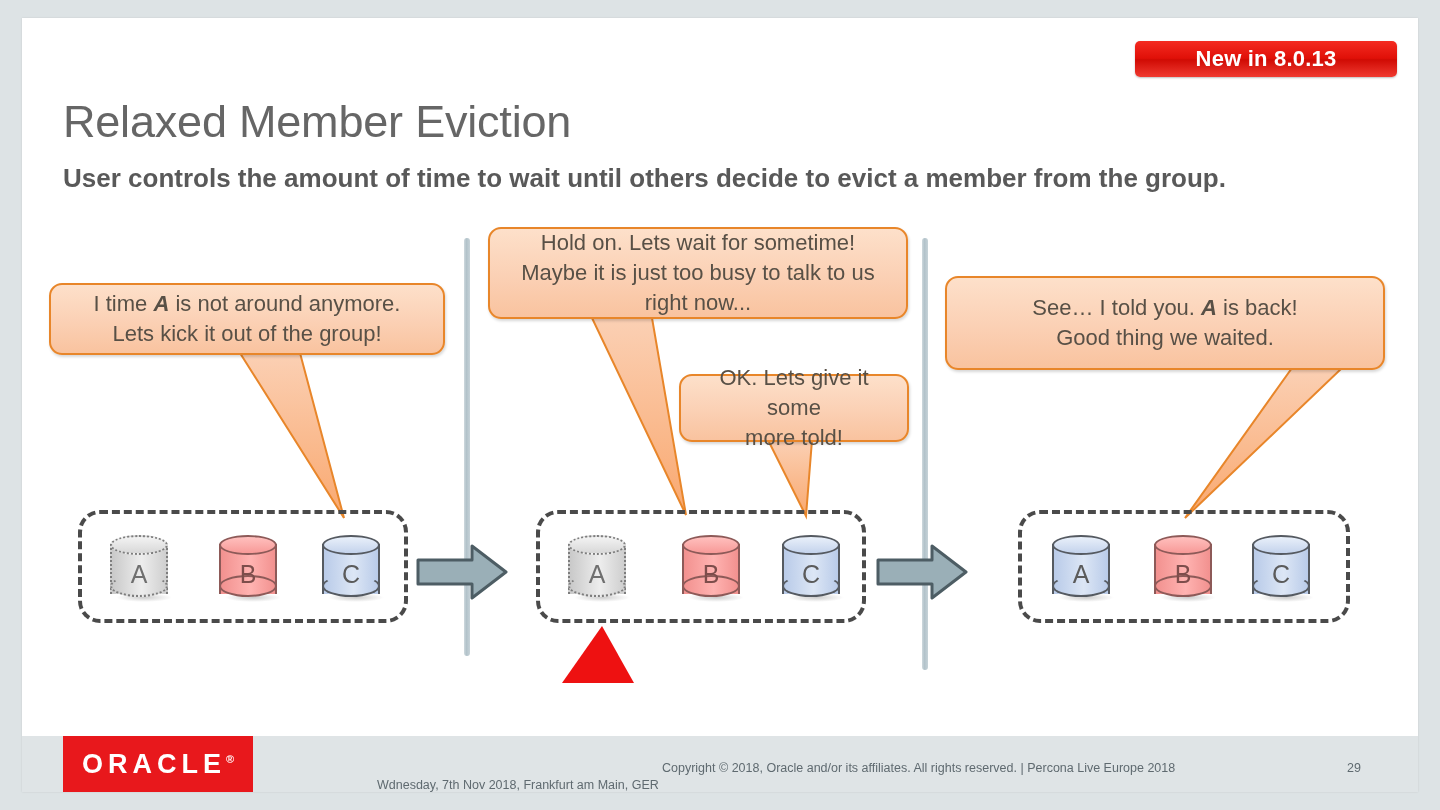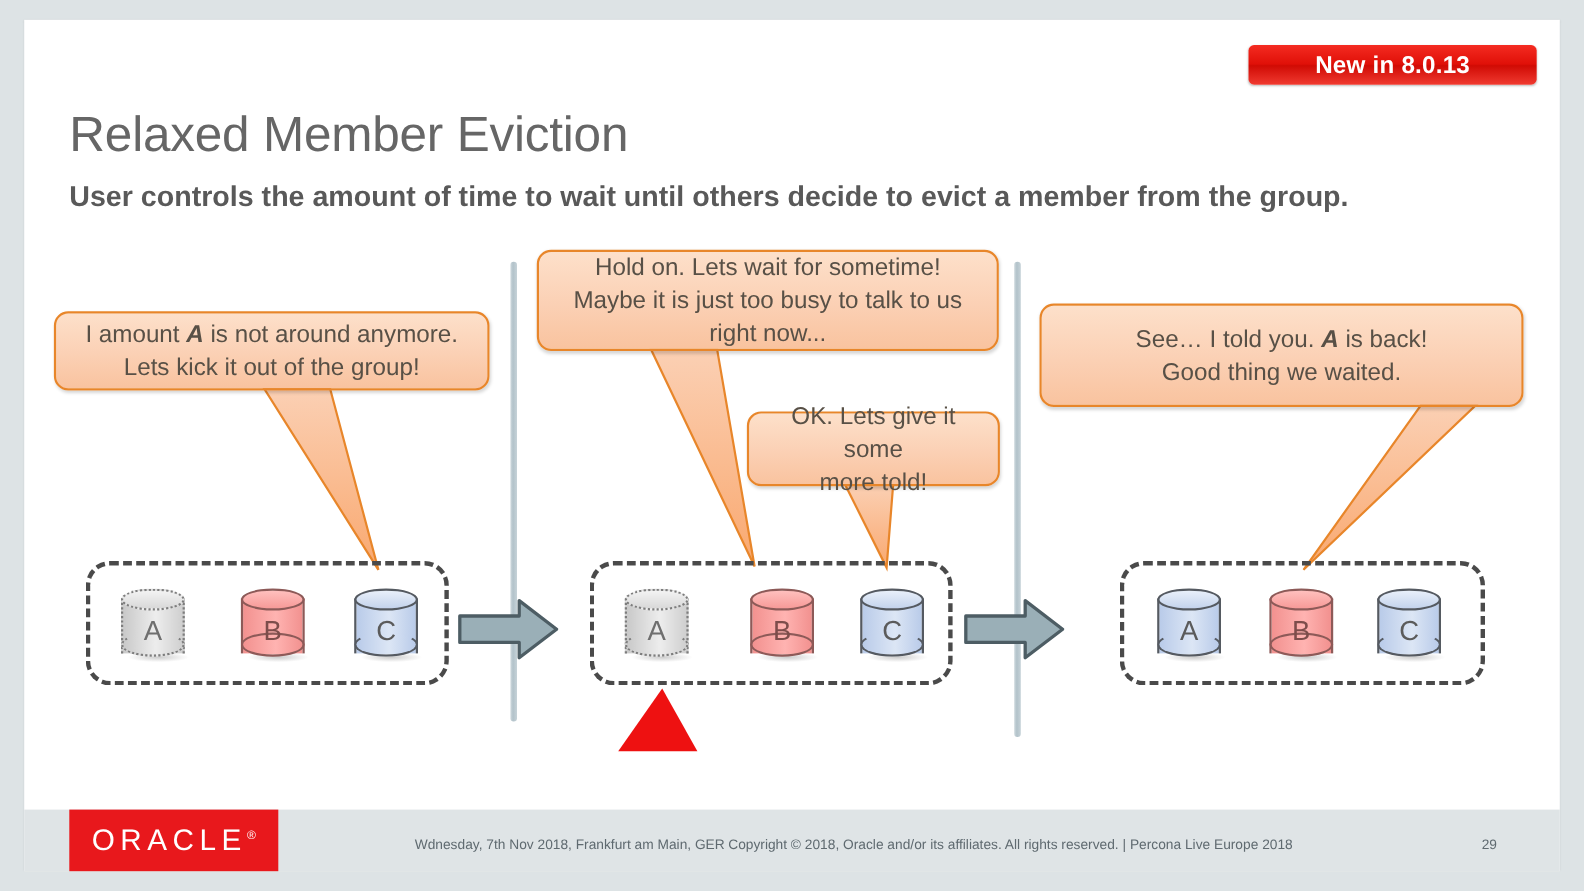--- a/index.html
+++ b/index.html
@@ -149,25 +149,25 @@
     position:absolute;left:0;bottom:0;width:1396px;height:56px;
     background:#dfe4e6;
   }
   .oracle-logo{
     position:absolute;left:41px;bottom:0;
     width:190px;height:56px;
     background:#e8181c;
     display:flex;align-items:center;justify-content:center;
   }
   .oracle-logo .word{
-    color:#ffffff;font-size:27px;font-weight:normal;
+    color:#ffffff;font-size:27px;font-weight:bold;
     letter-spacing:5px;font-family:"Liberation Sans",sans-serif;
   }
   .oracle-logo .reg{font-size:11px;vertical-align:super;letter-spacing:0;}
-  .f-date{position:absolute;left:355px;bottom:17px;font-size:12.5px;color:#5f6a70;white-space:nowrap;}
+  .f-date{position:absolute;left:355px;bottom:0;font-size:12.5px;color:#5f6a70;white-space:nowrap;}
   .f-copy{position:absolute;left:640px;bottom:17px;font-size:12.5px;color:#5f6a70;white-space:nowrap;}
   .f-page{position:absolute;left:1325px;bottom:17px;font-size:12.5px;color:#5f6a70;}
 </style>
 </head>
 <body>
 
 <div class="slide">
 
   <div class="badge">
     <span>New in 8.0.13</span>
@@ -192,21 +192,21 @@
     <polygon points="570,300 630,300 664,497" fill="url(#tg)" stroke="#e8862a" stroke-width="2"></polygon>
 
     <polygon points="746,422 790,422 784,498" fill="url(#tg)" stroke="#e8862a" stroke-width="2"></polygon>
 
     <polygon points="1270,350 1320,350 1163,500" fill="url(#tg)" stroke="#e8862a" stroke-width="2"></polygon>
 
     <polygon points="580,608 612,665 540,665" fill="#ee1111"></polygon>
   </svg>
 
   <div class="bubble" id="b1">
-    <span><span>I amount </span><b>A</b><span> is not around anymore.</span><br><span>Lets kick it out of the group!</span></span>
+    <span><span>I time </span><b>A</b><span> is not around anymore.</span><br><span>Lets kick it out of the group!</span></span>
   </div>
 
   <div class="bubble" id="b2">
     <span><span>Hold on. Lets wait for sometime!</span><br><span>Maybe it is just too busy to talk to us</span><br><span>right now...</span></span>
   </div>
 
   <div class="bubble" id="b3">
     <span><span>OK. Lets give it some</span><br><span>more told!</span></span>
   </div>
 

